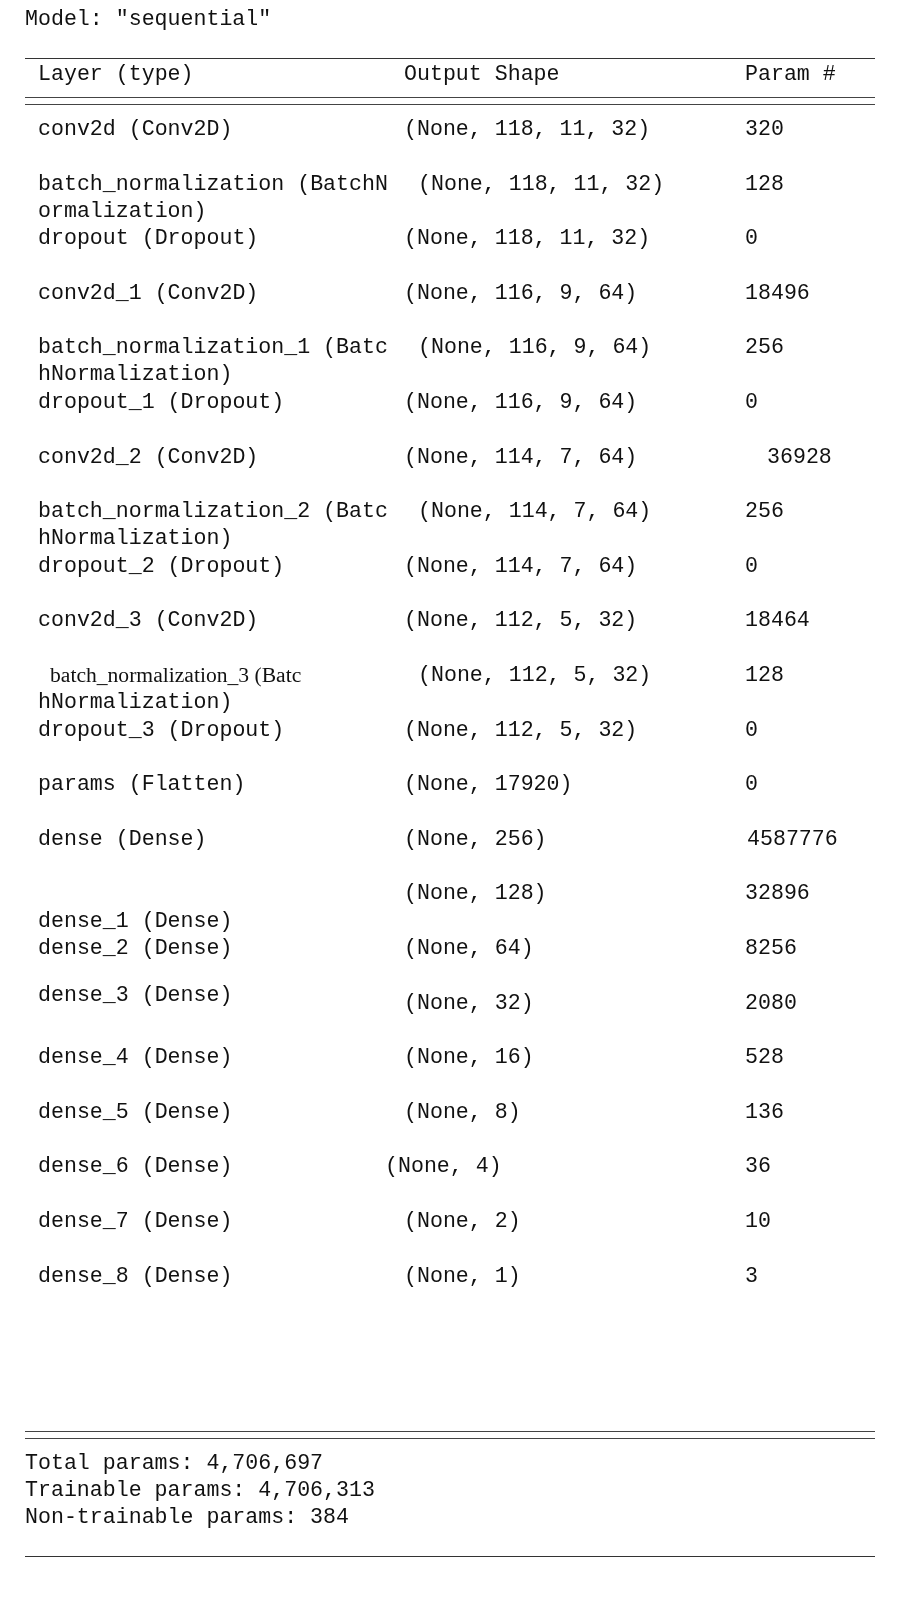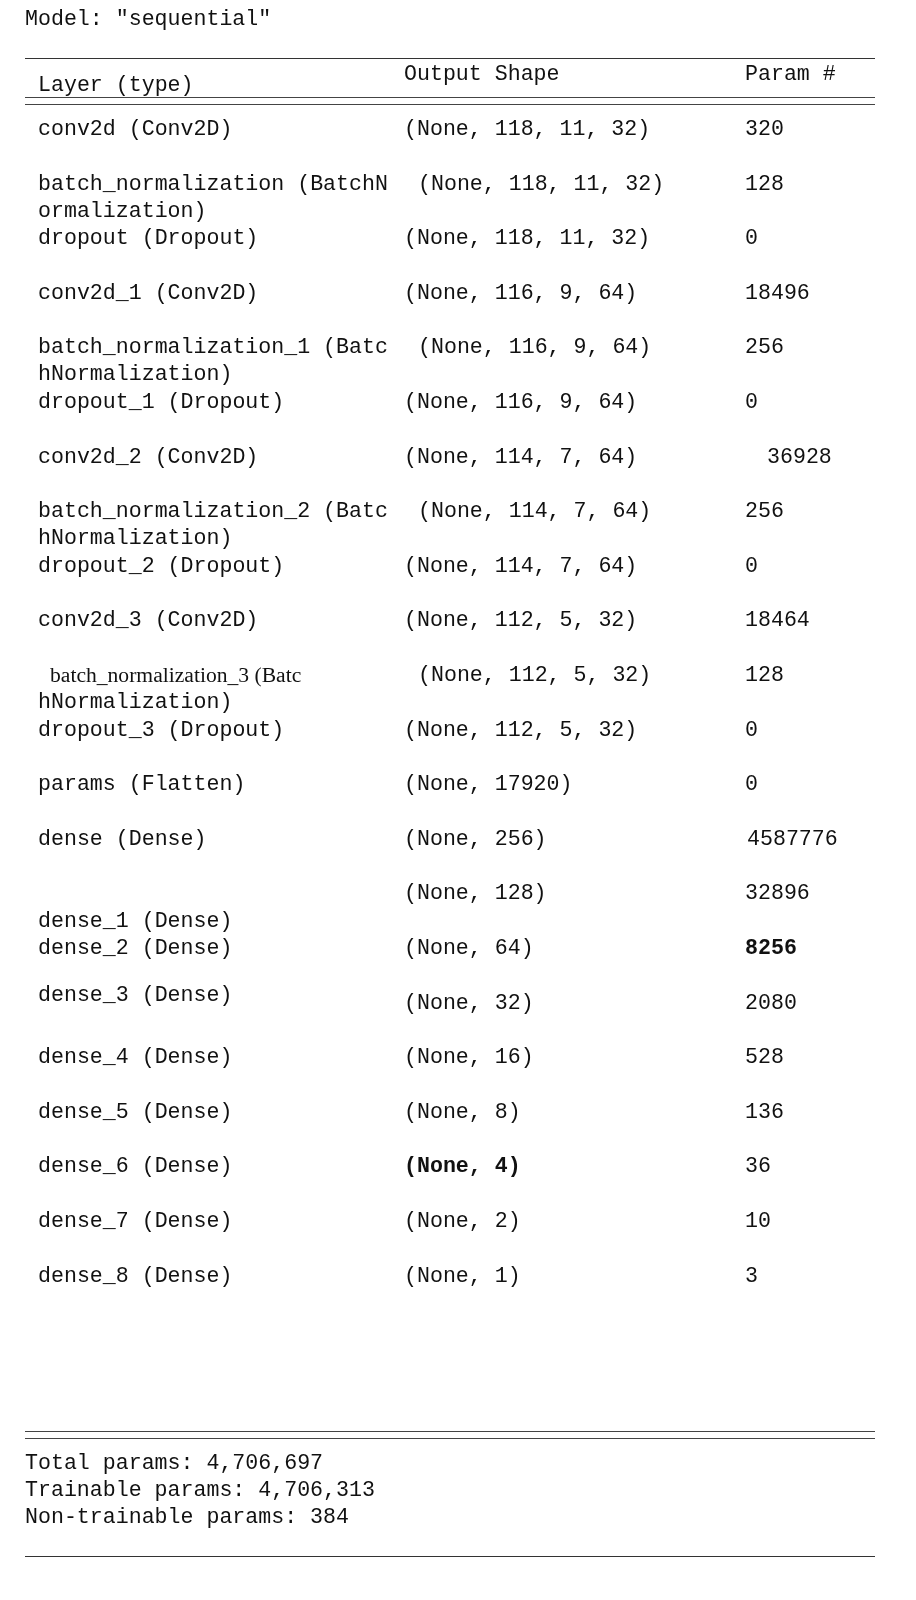--- a/index.html
+++ b/index.html
@@ -12,21 +12,21 @@
             border-top:1.5px solid #444; border-bottom:1.5px solid #444; }
 </style>
 </head>
 <body>
 
 <div>
   <div class="abs" style="left:25px;top:6px;">Model: "sequential"</div>
 
   <div class="rule" style="top:58px;"></div>
 
-  <div class="abs" style="left:38px;top:72px;">Layer (type)</div>
+  <div class="abs" style="left:38px;top:61px;">Layer (type)</div>
   <div class="abs" style="left:404px;top:61px;">Output Shape</div>
   <div class="abs" style="left:745px;top:61px;">Param #</div>
 
   <div class="eqrule" style="top:97px;"></div>
 
   <div id="rows">
       <div>
         <div class="abs" style="left:38px;top:116px;">conv2d (Conv2D)</div>
         <div class="abs" style="left:404px;top:116px;">(None, 118, 11, 32)</div>
         <div class="abs" style="left:745px;top:116px;">320</div>
@@ -101,40 +101,40 @@
         <div class="abs" style="left:747px;top:826px;">4587776</div>
       </div>
       <div>
         <div class="abs" style="left:38px;top:880px;margin-top:28px;">dense_1 (Dense)</div>
         <div class="abs" style="left:404px;top:880px;">(None, 128)</div>
         <div class="abs" style="left:745px;top:880px;">32896</div>
       </div>
       <div>
         <div class="abs" style="left:38px;top:935px;text-align:center;">dense_2 (Dense)</div>
         <div class="abs" style="left:404px;top:935px;">(None, 64)</div>
-        <div class="abs" style="left:745px;top:935px;font-weight:bold;">8256</div>
+        <div class="abs" style="left:745px;top:935px;">8256</div>
       </div>
       <div>
         <div class="abs" style="left:38px;top:940px;margin-top:42px;">dense_3 (Dense)</div>
         <div class="abs" style="left:404px;top:990px;">(None, 32)</div>
         <div class="abs" style="left:745px;top:990px;">2080</div>
       </div>
       <div>
         <div class="abs" style="left:38px;top:1044px;">dense_4 (Dense)</div>
         <div class="abs" style="left:404px;top:1044px;">(None, 16)</div>
         <div class="abs" style="left:745px;top:1044px;">528</div>
       </div>
       <div>
         <div class="abs" style="left:38px;top:1099px;">dense_5 (Dense)</div>
         <div class="abs" style="left:404px;top:1099px;">(None, 8)</div>
         <div class="abs" style="left:745px;top:1099px;">136</div>
       </div>
       <div>
         <div class="abs" style="left:38px;top:1153px;">dense_6 (Dense)</div>
-        <div class="abs" style="left:404px;top:1153px;font-weight:bold;">(None, 4)</div>
+        <div class="abs" style="left:385px;top:1153px;">(None, 4)</div>
         <div class="abs" style="left:745px;top:1153px;">36</div>
       </div>
       <div>
         <div class="abs" style="left:38px;top:1208px;">dense_7 (Dense)</div>
         <div class="abs" style="left:404px;top:1208px;">(None, 2)</div>
         <div class="abs" style="left:745px;top:1208px;">10</div>
       </div>
       <div>
         <div class="abs" style="left:38px;top:1263px;">dense_8 (Dense)</div>
         <div class="abs" style="left:404px;top:1263px;">(None, 1)</div>

